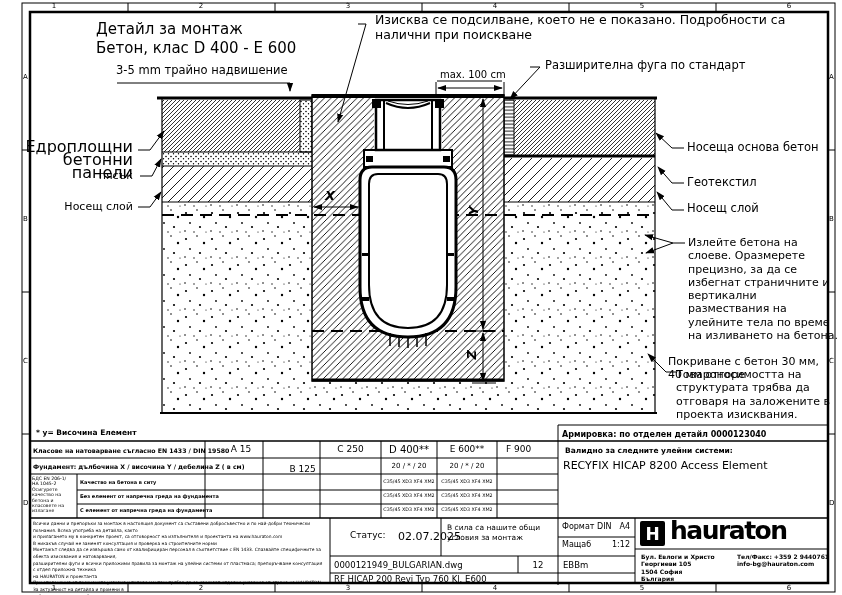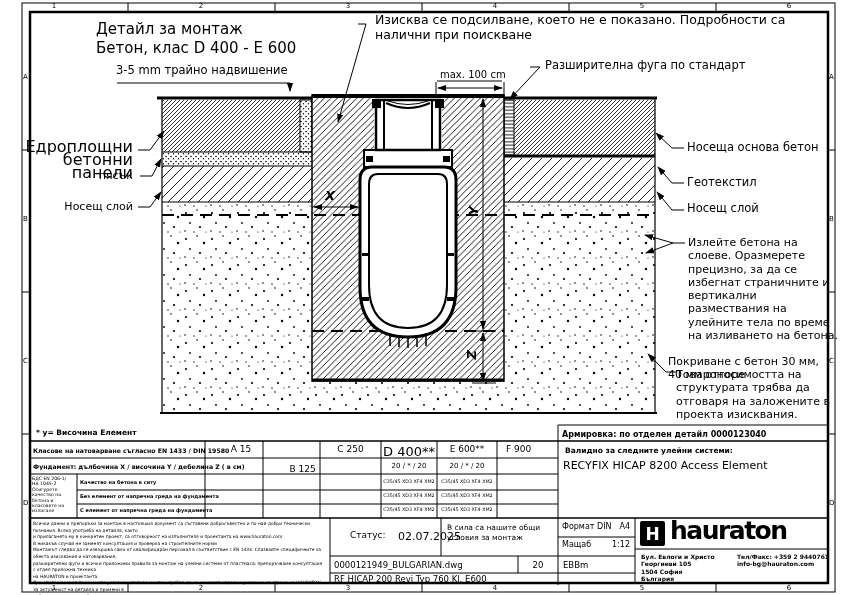--- a/index.html
+++ b/index.html
@@ -209,21 +209,21 @@
   <div class="lbl rot" style="left:469px;top:203px;font-size:13px;font-weight:bold;font-style:italic">Y</div>
   <div class="lbl rot" style="left:467px;top:347px;font-size:13px;font-weight:bold;font-style:italic">Z</div>
 
   <div class="lbl" style="left:36px;top:428px;font-size:7.5px;font-weight:bold">* y= Височина Елемент</div>
   <div class="lbl" style="left:562px;top:430px;font-size:8px;font-weight:bold">Армировка: по отделен детайл 0000123040</div>
 
   <div class="lbl" style="left:33px;top:447px;font-size:6.2px;font-weight:bold">Класове на натоварване съгласно EN 1433 / DIN 19580</div>
   <div class="lbl c" style="left:205px;top:444px;width:72px;font-size:9px">A 15</div>
   <div class="lbl c" style="left:263px;top:464px;width:79px;font-size:9px">B 125</div>
   <div class="lbl c" style="left:320px;top:444px;width:61px;font-size:9px">C 250</div>
-  <div class="lbl c" style="left:381px;top:444px;width:56px;font-size:13px">D 400**</div>
+  <div class="lbl c" style="left:381px;top:444px;width:56px;font-size:10px">D 400**</div>
   <div class="lbl c" style="left:437px;top:444px;width:60px;font-size:9px">E 600**</div>
   <div class="lbl c" style="left:497px;top:444px;width:43px;font-size:9px">F 900</div>
 
   <div class="lbl" style="left:33px;top:463px;font-size:6.2px;font-weight:bold">Фундамент:  дълбочина X / височина Y / дебелина Z ( в см)</div>
   <div class="lbl c" style="left:381px;top:462px;width:56px;font-size:7px">20 / * / 20</div>
   <div class="lbl c" style="left:437px;top:462px;width:60px;font-size:7px">20 / * / 20</div>
 
   <div class="lbl pre" style="left:32px;top:476px;width:44px;font-size:4.6px;line-height:5.4px">БДС EN 206-1/
 НА 1045-2
 Осигурете качество на
@@ -257,21 +257,21 @@
   <div class="lbl" style="left:350px;top:530px;font-size:9px">Статус:</div>
   <div class="lbl" style="left:398px;top:530px;font-size:11px">02.07.2025</div>
   <div class="lbl wrap" style="left:447px;top:523px;width:104px;font-size:7.5px;line-height:10px">В сила са нашите общи условия за монтаж</div>
 
   <div class="lbl" style="left:562px;top:522px;font-size:8px">Формат DIN</div>
   <div class="lbl r" style="left:605px;top:522px;width:25px;font-size:8px">A4</div>
   <div class="lbl" style="left:562px;top:540px;font-size:8px">Мащаб</div>
   <div class="lbl r" style="left:600px;top:540px;width:30px;font-size:8px">1:12</div>
 
   <div class="lbl" style="left:334px;top:560px;font-size:8.5px">0000121949_BULGARIAN.dwg</div>
-  <div class="lbl c" style="left:518px;top:560px;width:40px;font-size:8.5px">20</div>
+  <div class="lbl c" style="left:518px;top:560px;width:40px;font-size:8.5px">12</div>
   <div class="lbl" style="left:563px;top:560px;font-size:8.5px">EBBm</div>
   <div class="lbl" style="left:334px;top:574px;font-size:8.5px">RF HICAP  200 Revi Typ 760 Kl. E600</div>
 
   <div class="logoicon" style="left:640px;top:521px">H</div>
   <div class="lbl brandmark" style="left:670px;top:518px">hauraton</div>
   <div class="lbl pre" style="left:641px;top:553px;font-size:6px;line-height:7.4px;font-weight:bold">Бул. Евлоги и Христо
 Георгиеви 105
 1504 София
 България</div>
   <div class="lbl pre" style="left:737px;top:553px;font-size:6px;line-height:7.4px;font-weight:bold">Тел/Факс:  +359 2 9440761

